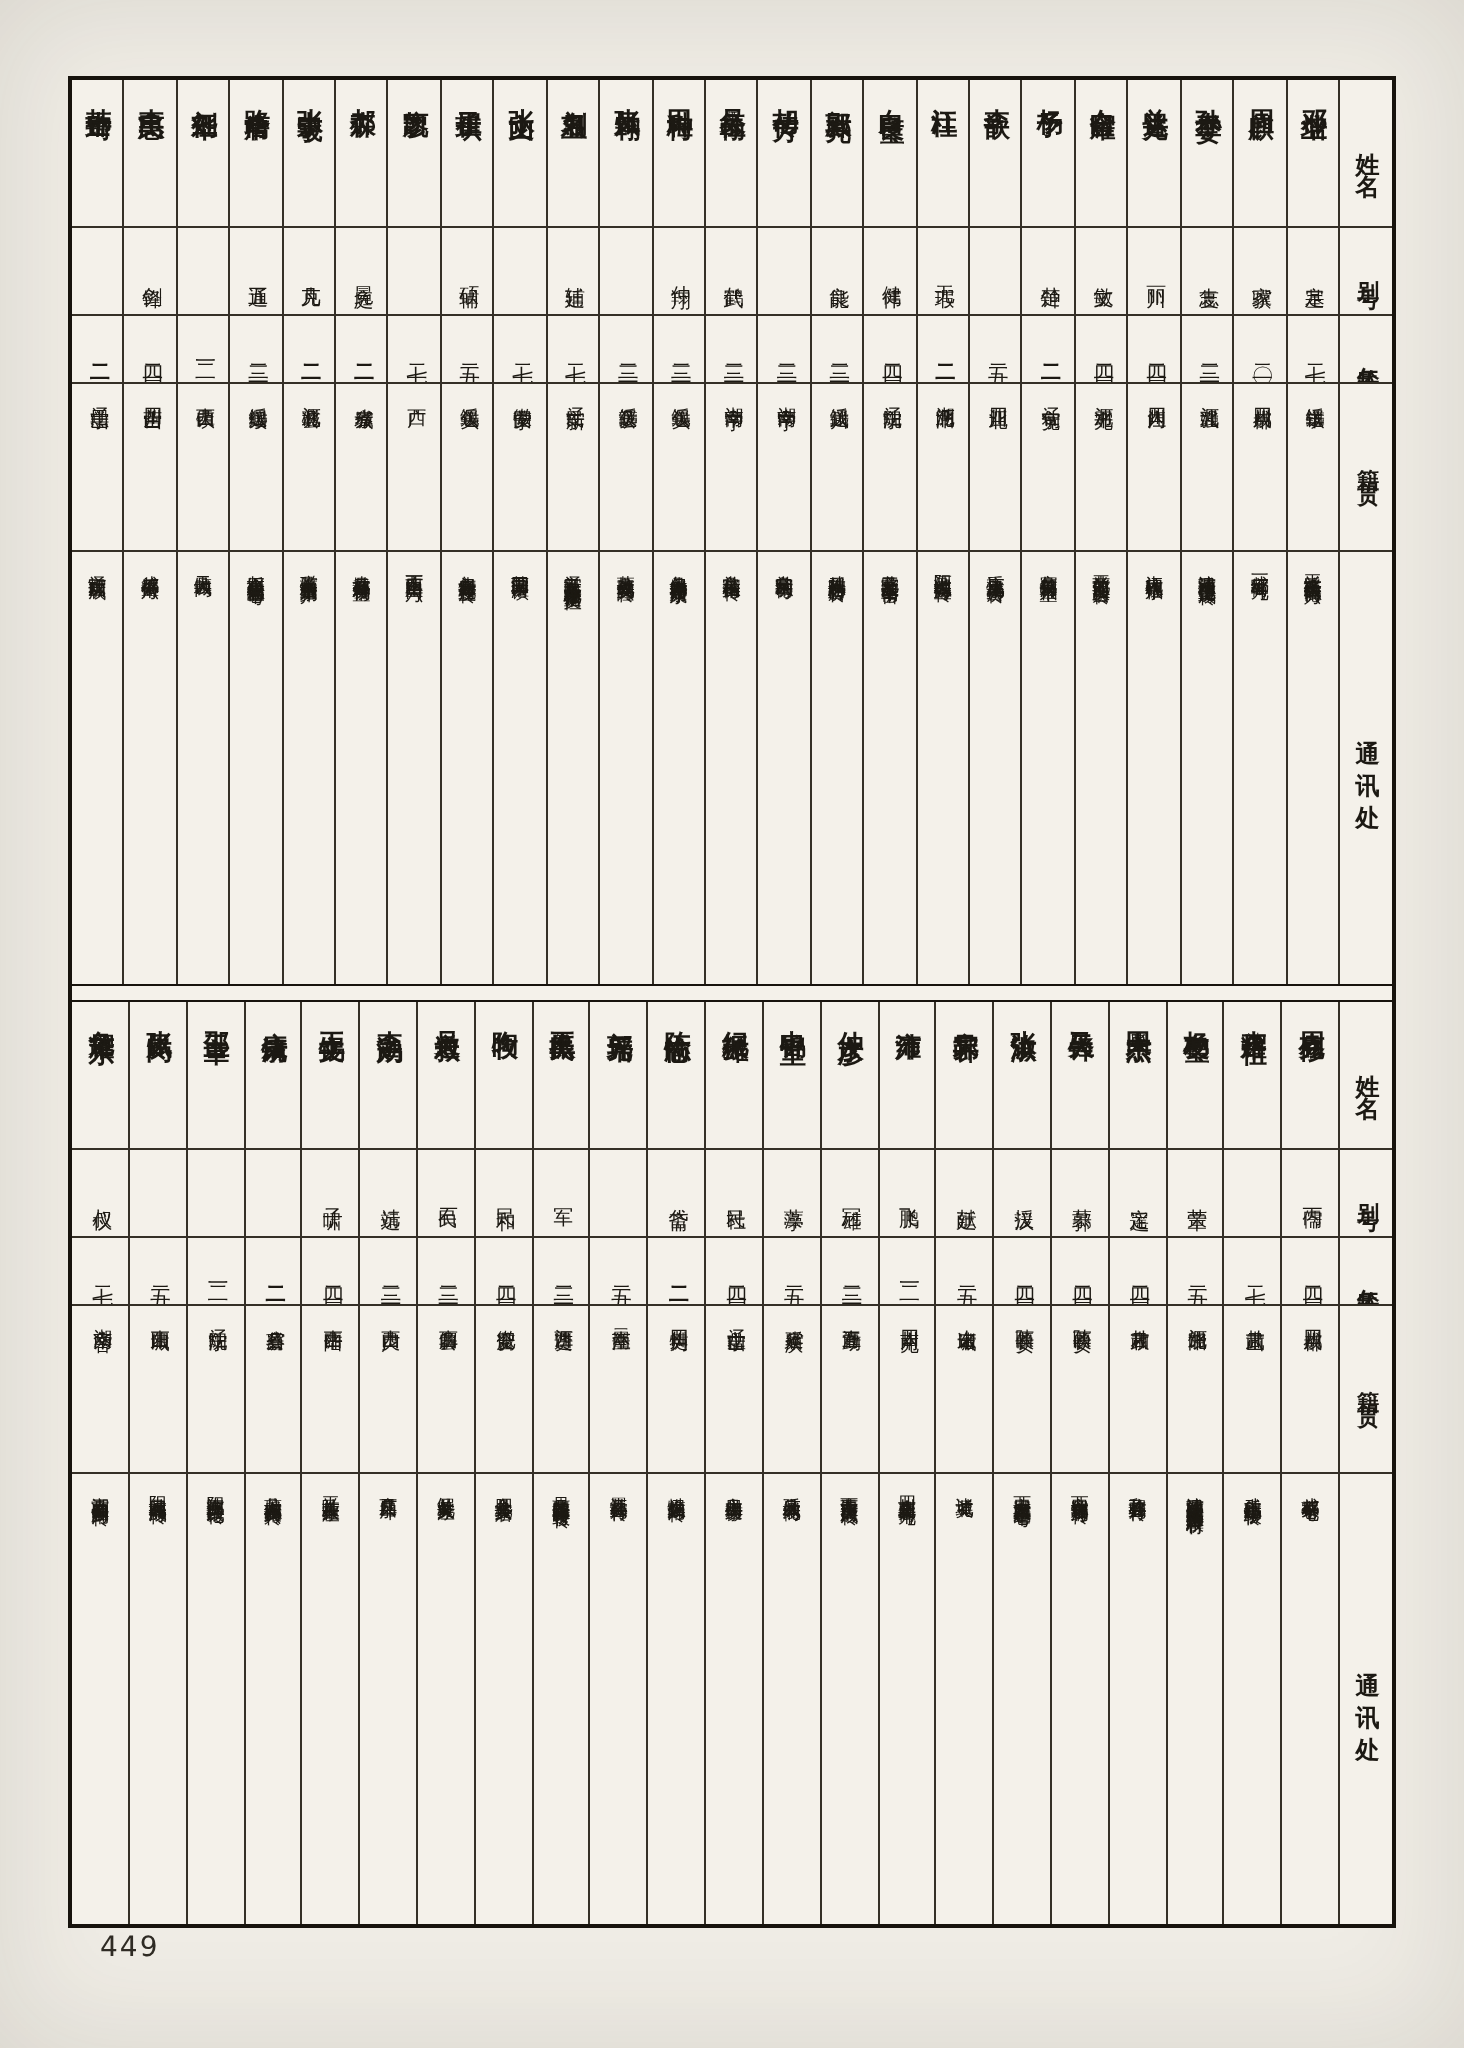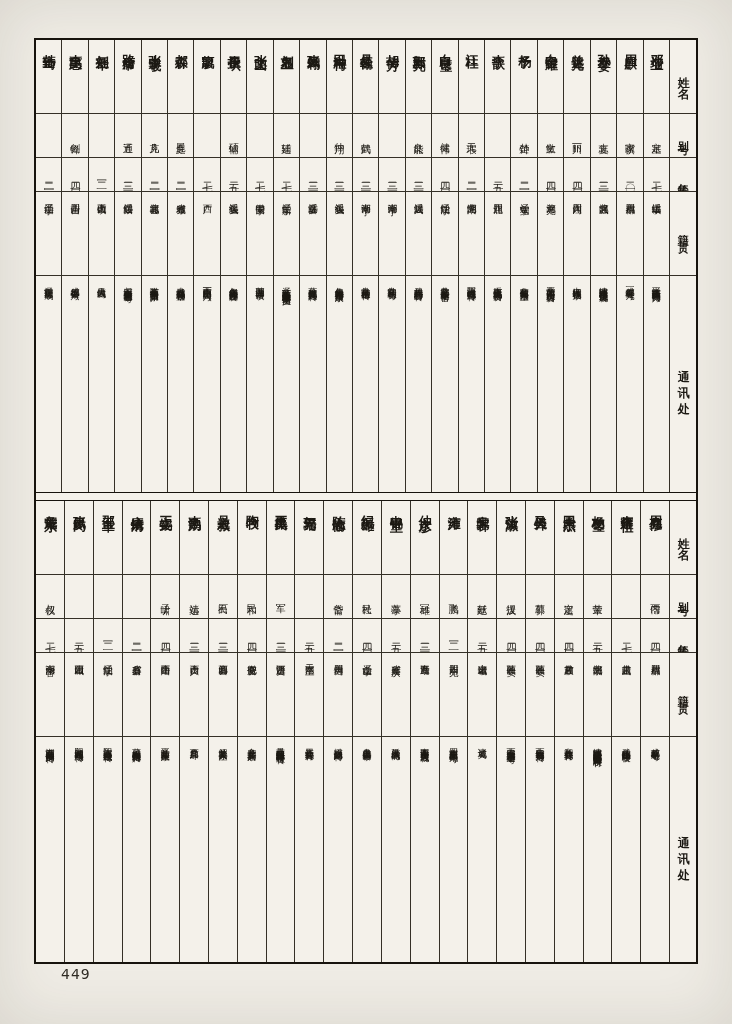--- a/index.html
+++ b/index.html
@@ -48,21 +48,21 @@
   .c-addr .vtext{font-size:9px;letter-spacing:.5px;}
   .hdr{align-items:center;padding-top:0;background:#f4f1ea;}
   .hdr .vtext{font-weight:700;}
   .c-name.hdr .vtext{font-size:12px;letter-spacing:10px;}
   .c-alias.hdr .vtext{font-size:11px;letter-spacing:4px;}
   .c-age.hdr .vtext{font-size:11px;letter-spacing:1px;}
   .c-native.hdr .vtext{font-size:11px;letter-spacing:9px;}
   .c-addr.hdr .vtext{font-size:12px;letter-spacing:16px;}
   .name-annot{font-size:7.5px;font-weight:400;letter-spacing:0;}
   .pagenum{
-    position:absolute;left:61px;top:966px;
+    position:absolute;left:50px;top:966px;
     font-family:"DejaVu Sans",sans-serif;
     font-size:14px;letter-spacing:1px;color:#2f2b24;
   }
 </style>
 </head>
 <body>
 
 <div class="sheet"></div>
 
 <div class="frame">

